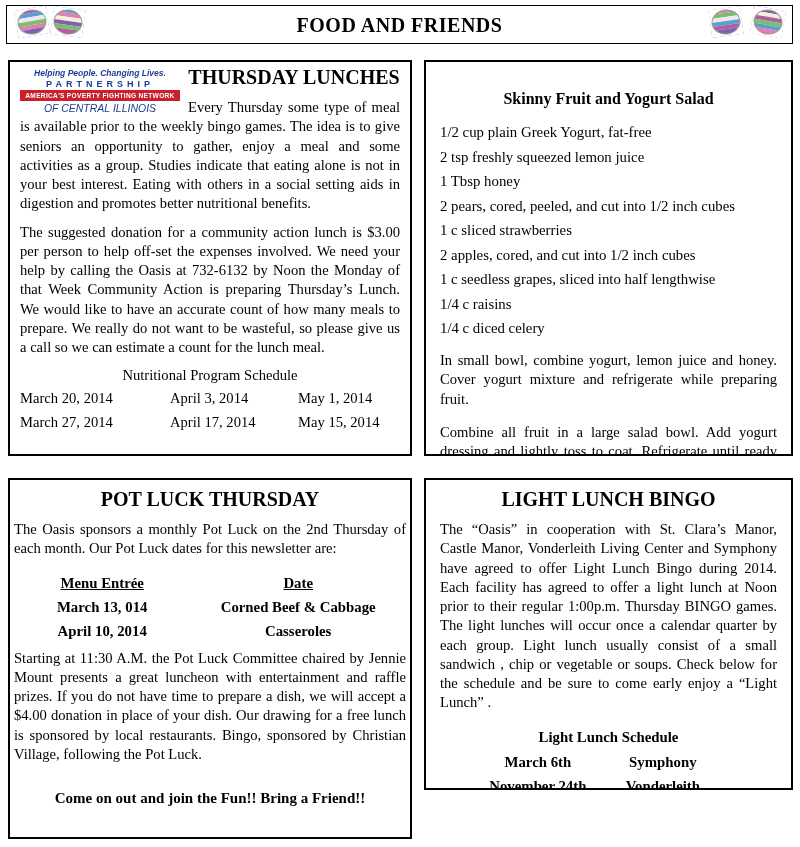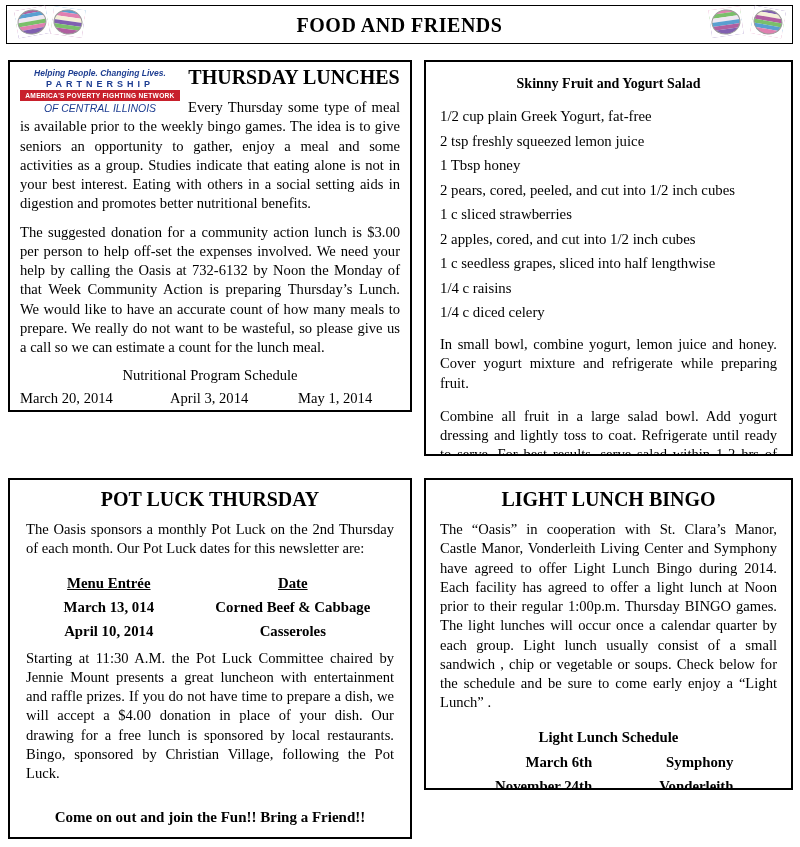--- a/index.html
+++ b/index.html
@@ -21,26 +21,26 @@
   }
   .egg { position: absolute; top: 8px; display: block; width: 32px; height: 28px; }
   .egg svg { display: block; }
   .egg1 { left: 16px;  transform: rotate(-10deg); }
   .egg2 { left: 52px;  transform: rotate(8deg); }
   .egg3 { left: 710px; transform: rotate(-8deg); }
   .egg4 { left: 752px; transform: rotate(10deg); }
 
   
   .box { position: absolute; border: 2px solid #000; background: #fff; overflow: hidden; }
-  .box-tl { left: 8px;   top: 60px;  width: 404px; height: 352px; padding: 4px 10px 6px; }
+  .box-tl { left: 8px;   top: 60px;  width: 404px; height: 396px; padding: 4px 10px 6px; }
   .box-tr { left: 424px; top: 60px;  width: 369px; height: 396px; padding: 10px 14px; }
-  .box-bl { left: 8px;   top: 478px; width: 404px; height: 361px; padding: 8px 16px; }
+  .box-bl { left: 8px;   top: 478px; width: 404px; height: 361px; padding: 8px 4px; }
   .box-br { left: 424px; top: 478px; width: 369px; height: 312px; padding: 8px 14px; }
   .box h2 { font-size: 20px; font-weight: bold; text-align: center; }
-  .box-tr h2 { font-size: 14px; margin-top: 4px; }
+  .box-tr h2 { font-size: 16px; margin-top: 18px; }
   p.just { font-size: 14.6px; line-height: 1.32; text-align: justify; margin-top: 9px; }
 
   
   .ca {
     float: left; width: 160px; margin: 2px 8px 2px 0;
     font-family: "Liberation Sans", sans-serif; text-align: center;
   }
   .ca-tag   { color: #1d3d91; font-size: 8.5px; font-weight: bold; font-style: italic; }
   .ca-row   { display: flex; align-items: center; justify-content: center; gap: 3px; margin-top: 1px; }
   .ca-heart svg { display: block; }
@@ -70,21 +70,21 @@
     display: grid; grid-template-columns: 45% 55%; text-align: center;
     font-size: 14.8px; font-weight: bold; margin-top: 16px; row-gap: 7px;
   }
   .pl-h { text-decoration: underline; }
   .pl-footer { font-weight: bold; text-align: center; font-size: 15px; margin-top: 26px; }
 
   
   .ll-title { font-weight: bold; text-align: center; font-size: 14.8px; margin-top: 16px; }
   .ll-sched {
     width: 250px; margin: 8px auto 0; display: grid; grid-template-columns: 1fr 1.3fr;
-    font-size: 14.8px; font-weight: bold; row-gap: 7px; text-align: right;
+    font-size: 14.8px; font-weight: bold; row-gap: 7px; text-align: center;
   }
 </style>
 </head>
 <body>
 
 <div class="page">
 
   <div class="hdr">
     <h1>FOOD AND FRIENDS</h1>
   </div>

